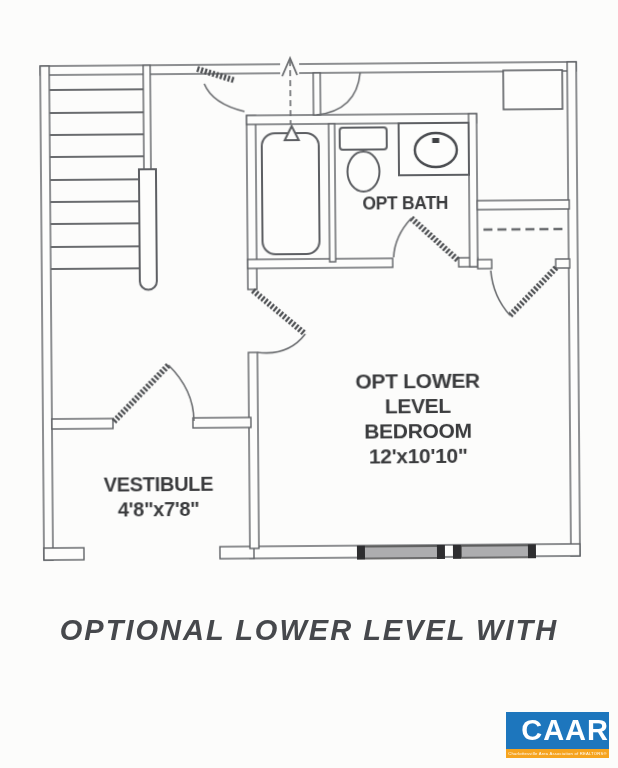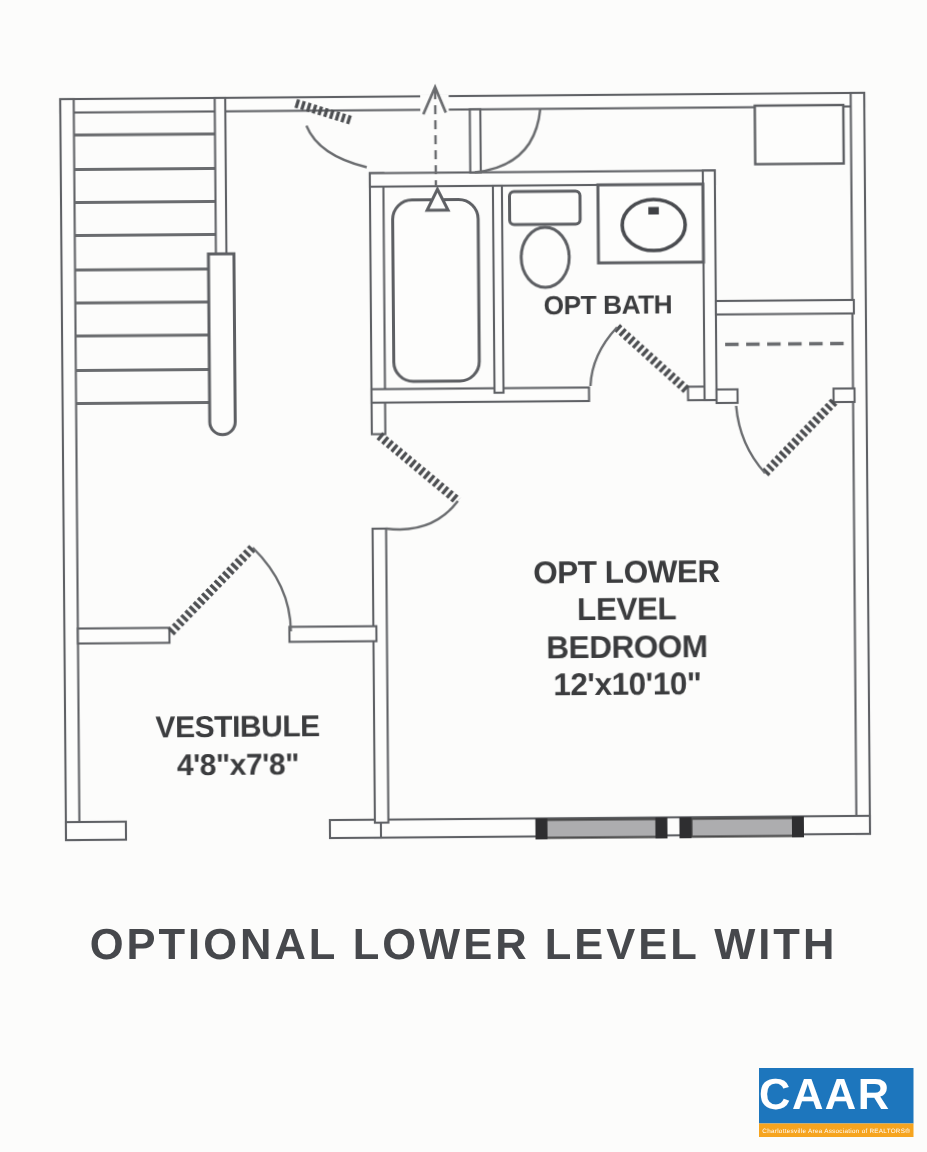--- a/index.html
+++ b/index.html
@@ -13,24 +13,25 @@
   .thinline{stroke:#6a6c6f;stroke-width:2;fill:none;}
   .fixture{fill:#fdfdfc;stroke:#5d5f63;stroke-width:2;}
   .arc{fill:none;stroke:#6a6c6f;stroke-width:1.6;}
   .leaf{stroke:#4d4f52;stroke-width:6;stroke-dasharray:2.2 1.8;fill:none;}
   .dash{fill:none;stroke:#6a6c6f;stroke-width:1.8;}
   .plan-label{font-family:"Liberation Sans",sans-serif;font-weight:bold;text-anchor:middle;letter-spacing:-0.3px;}
   .caption{
     position:absolute;left:0;top:612px;width:618px;text-align:center;
     font-weight:700;font-size:29px;line-height:37px;letter-spacing:2px;
     filter:blur(0.25px);
+    font-style:italic;
   }
   .logo{position:absolute;left:506px;top:712px;width:103px;filter:blur(0.2px);}
   .logo-main{
-    height:37px;line-height:37px;text-align:left;color:#ffffff;
+    height:37px;line-height:37px;text-align:right;color:#ffffff;
     font-weight:800;font-size:29px;letter-spacing:1px;
   }
   .logo-strip{
     height:9px;line-height:9px;text-align:center;color:#ffffff;
     font-size:4.2px;letter-spacing:0.2px;white-space:nowrap;overflow:hidden;
   }
 </style>
 </head>
 <body>
 

